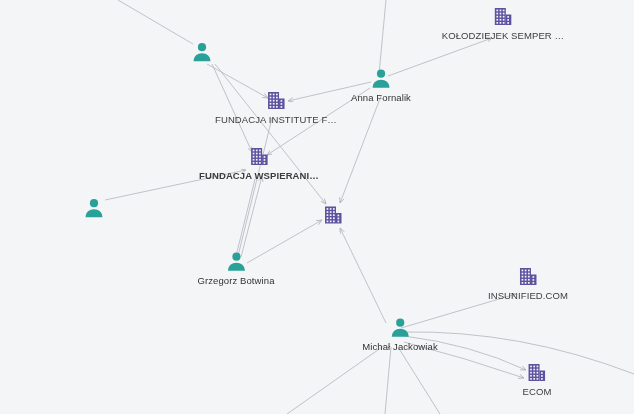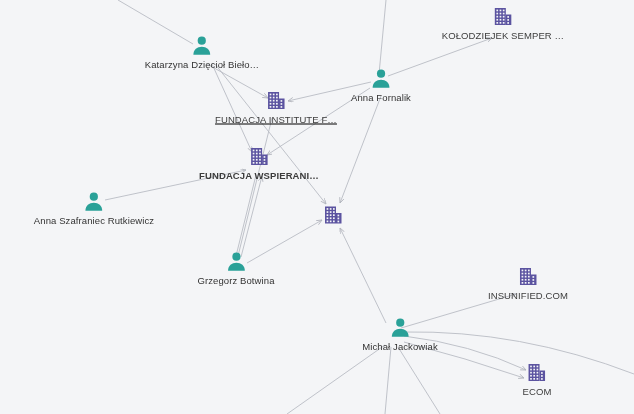--- a/index.html
+++ b/index.html
@@ -88,21 +88,20 @@
         <path d="M 404 332 Q 520 330 634 374" fill="none" stroke="#b9bcc4" stroke-width="0.9"></path>
       </g>
   </svg>
 
   <div id="nodes-layer">
       <div class="node" style="left: 202px; top: 52px;">
         <span class="node-icon"><svg width="22" height="22" viewBox="0 0 22 22" xmlns="http://www.w3.org/2000/svg">
             <circle cx="11" cy="6.2" r="4.1" fill="#2aa198"></circle>
             <path d="M2.6 20.2c0-4.9 3.8-7.9 8.4-7.9s8.4 3 8.4 7.9z" fill="#2aa198"></path>
           </svg></span>
-        <div class="node-label">Katarzyna Dzięcioł Bieło…</div>
       </div>
       <div class="node" style="left: 381px; top: 85px;">
         <span class="node-icon"><svg width="22" height="22" viewBox="0 0 22 22" xmlns="http://www.w3.org/2000/svg">
             <circle cx="11" cy="6.2" r="4.1" fill="#2aa198"></circle>
             <path d="M2.6 20.2c0-4.9 3.8-7.9 8.4-7.9s8.4 3 8.4 7.9z" fill="#2aa198"></path>
           </svg></span>
         <div class="node-label">Anna Fornalik</div>
       </div>
       <div class="node" style="left: 503px; top: 23px;">
         <span class="node-icon"><svg width="22" height="22" viewBox="0 0 22 22" xmlns="http://www.w3.org/2000/svg">
@@ -122,21 +121,21 @@
             <rect x="11" y="13.4" width="1.7" height="1.7" fill="#f4f5f7"></rect>
             <rect x="4.6" y="16.5" width="1.7" height="1.7" fill="#f4f5f7"></rect>
             <rect x="7.8" y="16.5" width="1.7" height="1.7" fill="#f4f5f7"></rect>
             <rect x="11" y="16.5" width="1.7" height="1.7" fill="#f4f5f7"></rect>
             <rect x="15.5" y="10.6" width="1.7" height="1.7" fill="#f4f5f7"></rect>
             <rect x="15.5" y="13.6" width="1.7" height="1.7" fill="#f4f5f7"></rect>
             <rect x="15.5" y="16.6" width="1.7" height="1.7" fill="#f4f5f7"></rect>
           </svg></span>
         <div class="node-label org">KOŁODZIEJEK SEMPER …</div>
       </div>
-      <div class="node" style="left: 276px; top: 107px; text-decoration: underline;">
+      <div class="node" style="left: 276px; top: 107px;">
         <span class="node-icon"><svg width="22" height="22" viewBox="0 0 22 22" xmlns="http://www.w3.org/2000/svg">
             <rect x="3" y="2.5" width="11" height="17" fill="#5b53a0"></rect>
             <rect x="14" y="9" width="5.5" height="10.5" fill="#5b53a0"></rect>
             <rect x="4.6" y="4.1" width="1.7" height="1.7" fill="#f4f5f7"></rect>
             <rect x="7.8" y="4.1" width="1.7" height="1.7" fill="#f4f5f7"></rect>
             <rect x="11" y="4.1" width="1.7" height="1.7" fill="#f4f5f7"></rect>
             <rect x="4.6" y="7.199999999999999" width="1.7" height="1.7" fill="#f4f5f7"></rect>
             <rect x="7.8" y="7.199999999999999" width="1.7" height="1.7" fill="#f4f5f7"></rect>
             <rect x="11" y="7.199999999999999" width="1.7" height="1.7" fill="#f4f5f7"></rect>
             <rect x="4.6" y="10.3" width="1.7" height="1.7" fill="#f4f5f7"></rect>
@@ -177,21 +176,20 @@
             <rect x="15.5" y="13.6" width="1.7" height="1.7" fill="#f4f5f7"></rect>
             <rect x="15.5" y="16.6" width="1.7" height="1.7" fill="#f4f5f7"></rect>
           </svg></span>
         <div class="node-label bold org">FUNDACJA WSPIERANI…</div>
       </div>
       <div class="node" style="left: 94px; top: 208px;">
         <span class="node-icon"><svg width="22" height="22" viewBox="0 0 22 22" xmlns="http://www.w3.org/2000/svg">
             <circle cx="11" cy="6.2" r="4.1" fill="#2aa198"></circle>
             <path d="M2.6 20.2c0-4.9 3.8-7.9 8.4-7.9s8.4 3 8.4 7.9z" fill="#2aa198"></path>
           </svg></span>
-        <div class="node-label">Anna Szafraniec Rutkiewicz</div>
       </div>
       <div class="node" style="left: 333px; top: 215px;">
         <span class="node-icon"><svg width="22" height="22" viewBox="0 0 22 22" xmlns="http://www.w3.org/2000/svg">
             <rect x="3" y="2.5" width="11" height="17" fill="#5b53a0"></rect>
             <rect x="14" y="9" width="5.5" height="10.5" fill="#5b53a0"></rect>
             <rect x="4.6" y="4.1" width="1.7" height="1.7" fill="#f4f5f7"></rect>
             <rect x="7.8" y="4.1" width="1.7" height="1.7" fill="#f4f5f7"></rect>
             <rect x="11" y="4.1" width="1.7" height="1.7" fill="#f4f5f7"></rect>
             <rect x="4.6" y="7.199999999999999" width="1.7" height="1.7" fill="#f4f5f7"></rect>
             <rect x="7.8" y="7.199999999999999" width="1.7" height="1.7" fill="#f4f5f7"></rect>

